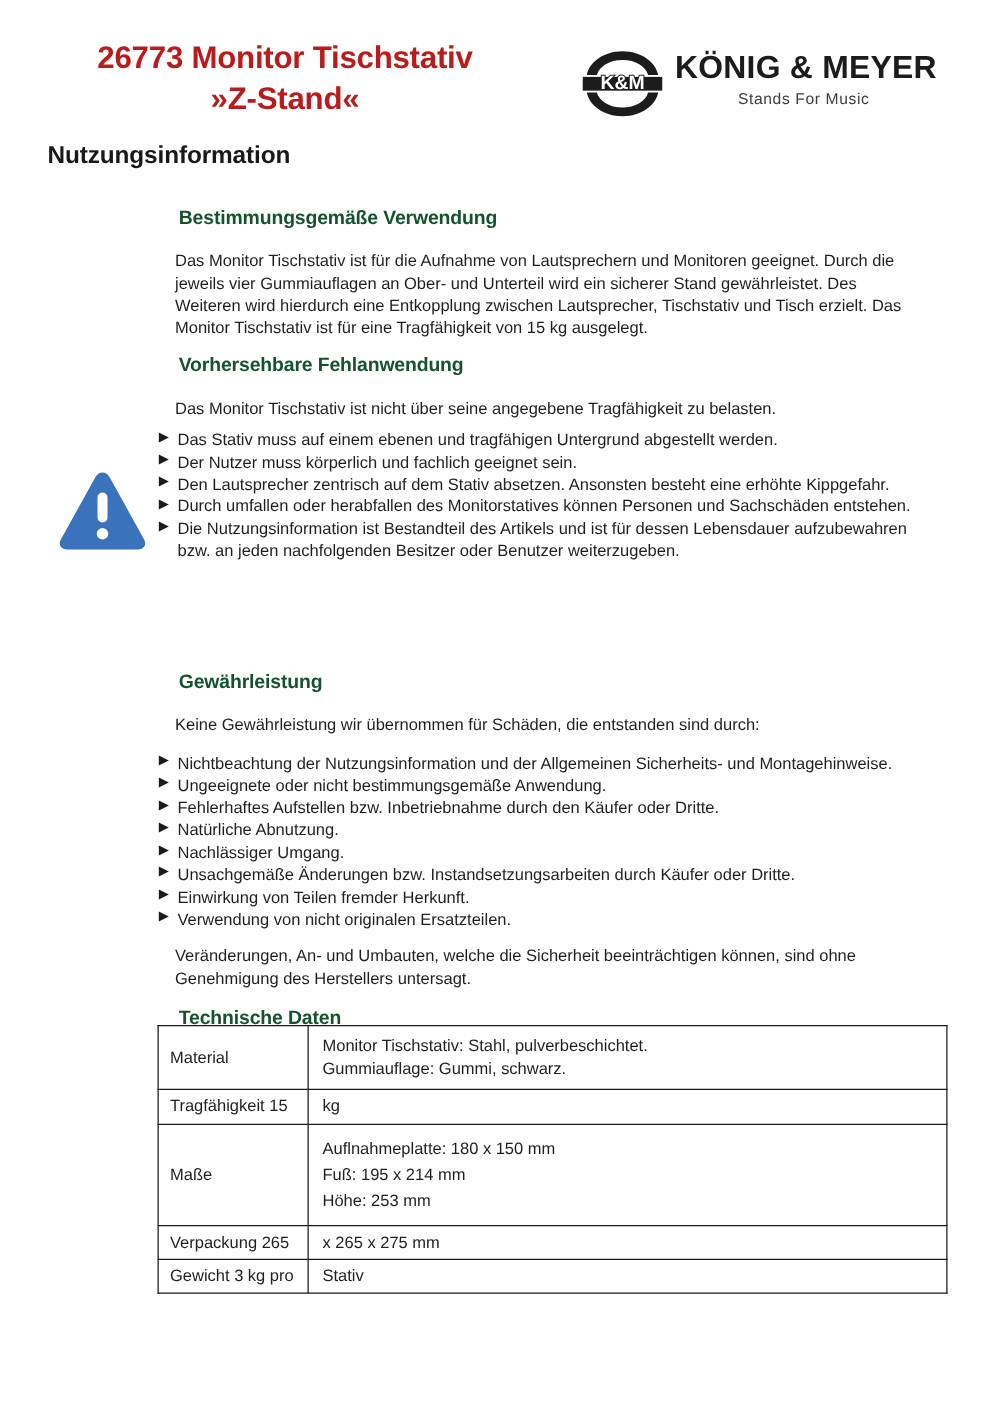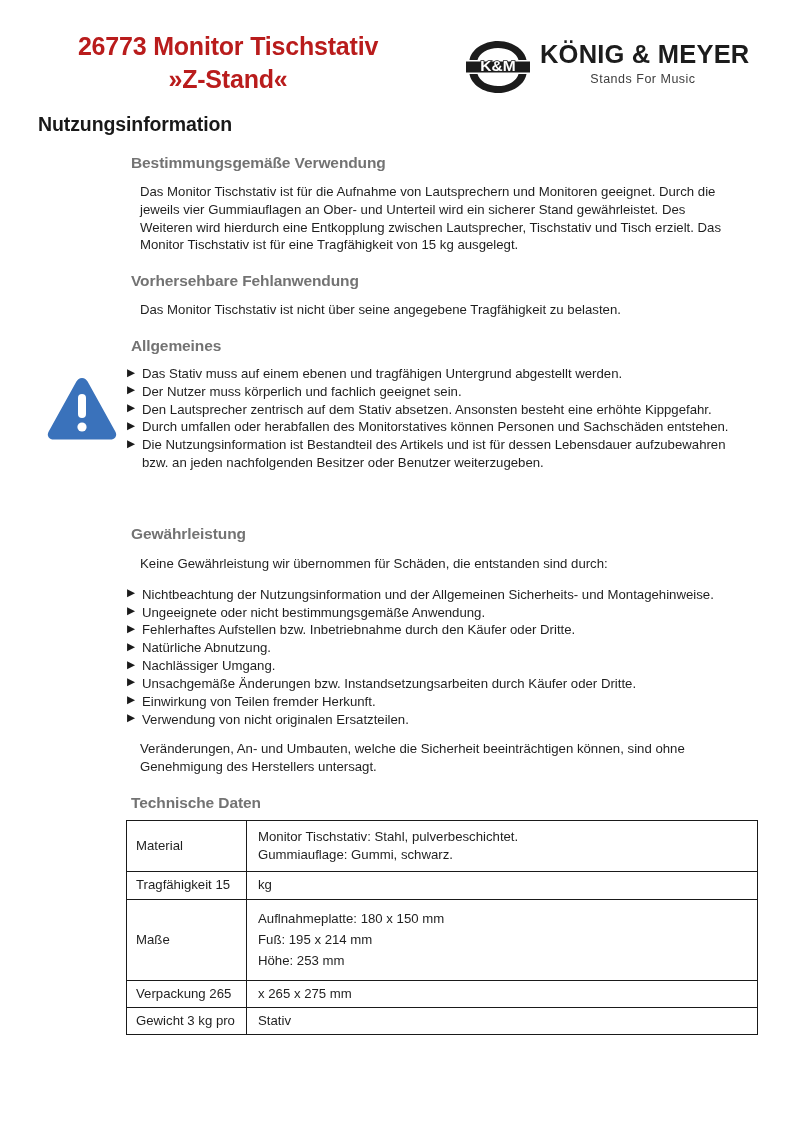--- a/index.html
+++ b/index.html
@@ -82,23 +82,23 @@
     font-weight: bold;
     color: #191919;
     letter-spacing: -0.1px;
   }
 
   .content { position: absolute; left: 127px; top: 0; width: 630px; }
 
   .h2 {
     font-size: 15.5px;
     font-weight: bold;
-    color: #737373;
+    color: #14532d;
     letter-spacing: -0.1px;
-    margin: 4px;
+    margin: 16px;
   }
 
   p.body {
     font-size: 13.2px;
     line-height: 1.35;
     color: #1f1f1f;
     margin: 13px;
   }
 
   ul.bullets { list-style: none; margin: 0; padding: 0; }
@@ -204,21 +204,20 @@
       <h2 class="h2">Bestimmungsgemäße Verwendung</h2>
       <p class="body" style="margin-top:11px;">Das Monitor Tischstativ ist für die Aufnahme von Lautsprechern und Monitoren geeignet. Durch die jeweils vier Gummiauflagen an Ober- und Unterteil wird ein sicherer Stand gewährleistet. Des Weiteren wird hierdurch eine Entkopplung zwischen Lautsprecher, Tischstativ und Tisch erzielt. Das Monitor Tischstativ ist für eine Tragfähigkeit von 15 kg ausgelegt.</p>
     </div>
 
     <div style="position:absolute; left:0; top:268px; width:620px;">
       <h2 class="h2">Vorhersehbare Fehlanwendung</h2>
       <p class="body" style="margin-top:11px;">Das Monitor Tischstativ ist nicht über seine angegebene Tragfähigkeit zu belasten.</p>
     </div>
 
     <div style="position:absolute; left:0; top:333px; width:608px;">
-      <h2 class="h2">Allgemeines</h2>
       <ul class="bullets" style="margin-top:10px;">
         <li>Das Stativ muss auf einem ebenen und tragfähigen Untergrund abgestellt werden.</li>
         <li>Der Nutzer muss körperlich und fachlich geeignet sein.</li>
         <li>Den Lautsprecher zentrisch auf dem Stativ absetzen. Ansonsten besteht eine erhöhte Kippgefahr.</li>
         <li>Durch umfallen oder herabfallen des Monitorstatives können Personen und Sachschäden entstehen.</li>
         <li>Die Nutzungsinformation ist Bestandteil des Artikels und ist für dessen Lebensdauer aufzubewahren bzw. an jeden nachfolgenden Besitzer oder Benutzer weiterzugeben.</li>
       </ul>
     </div>
 
     <div style="position:absolute; left:0; top:521px; width:610px;">

